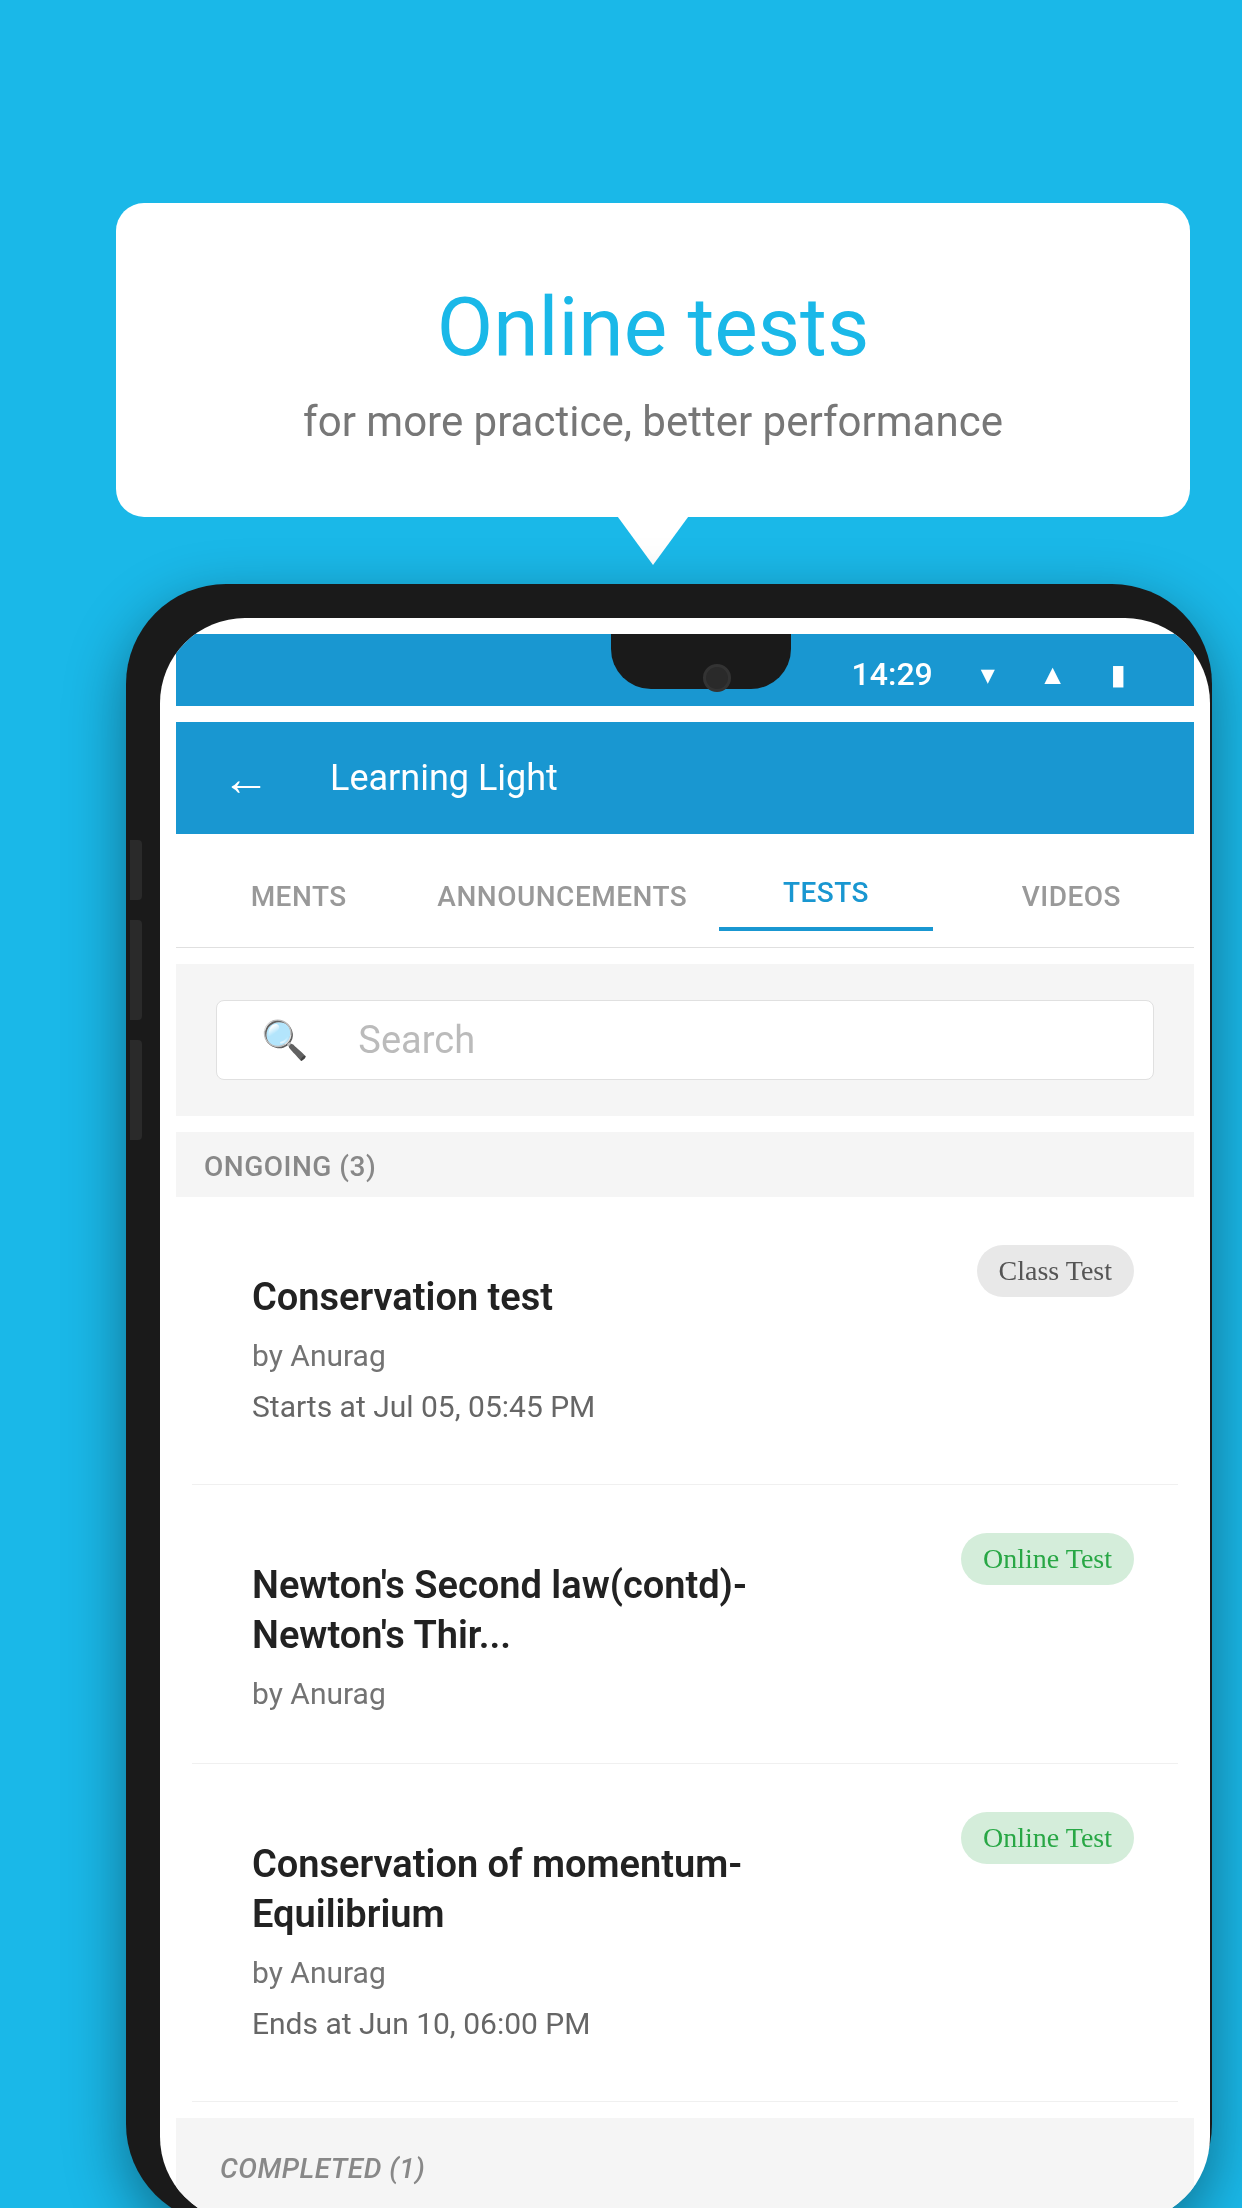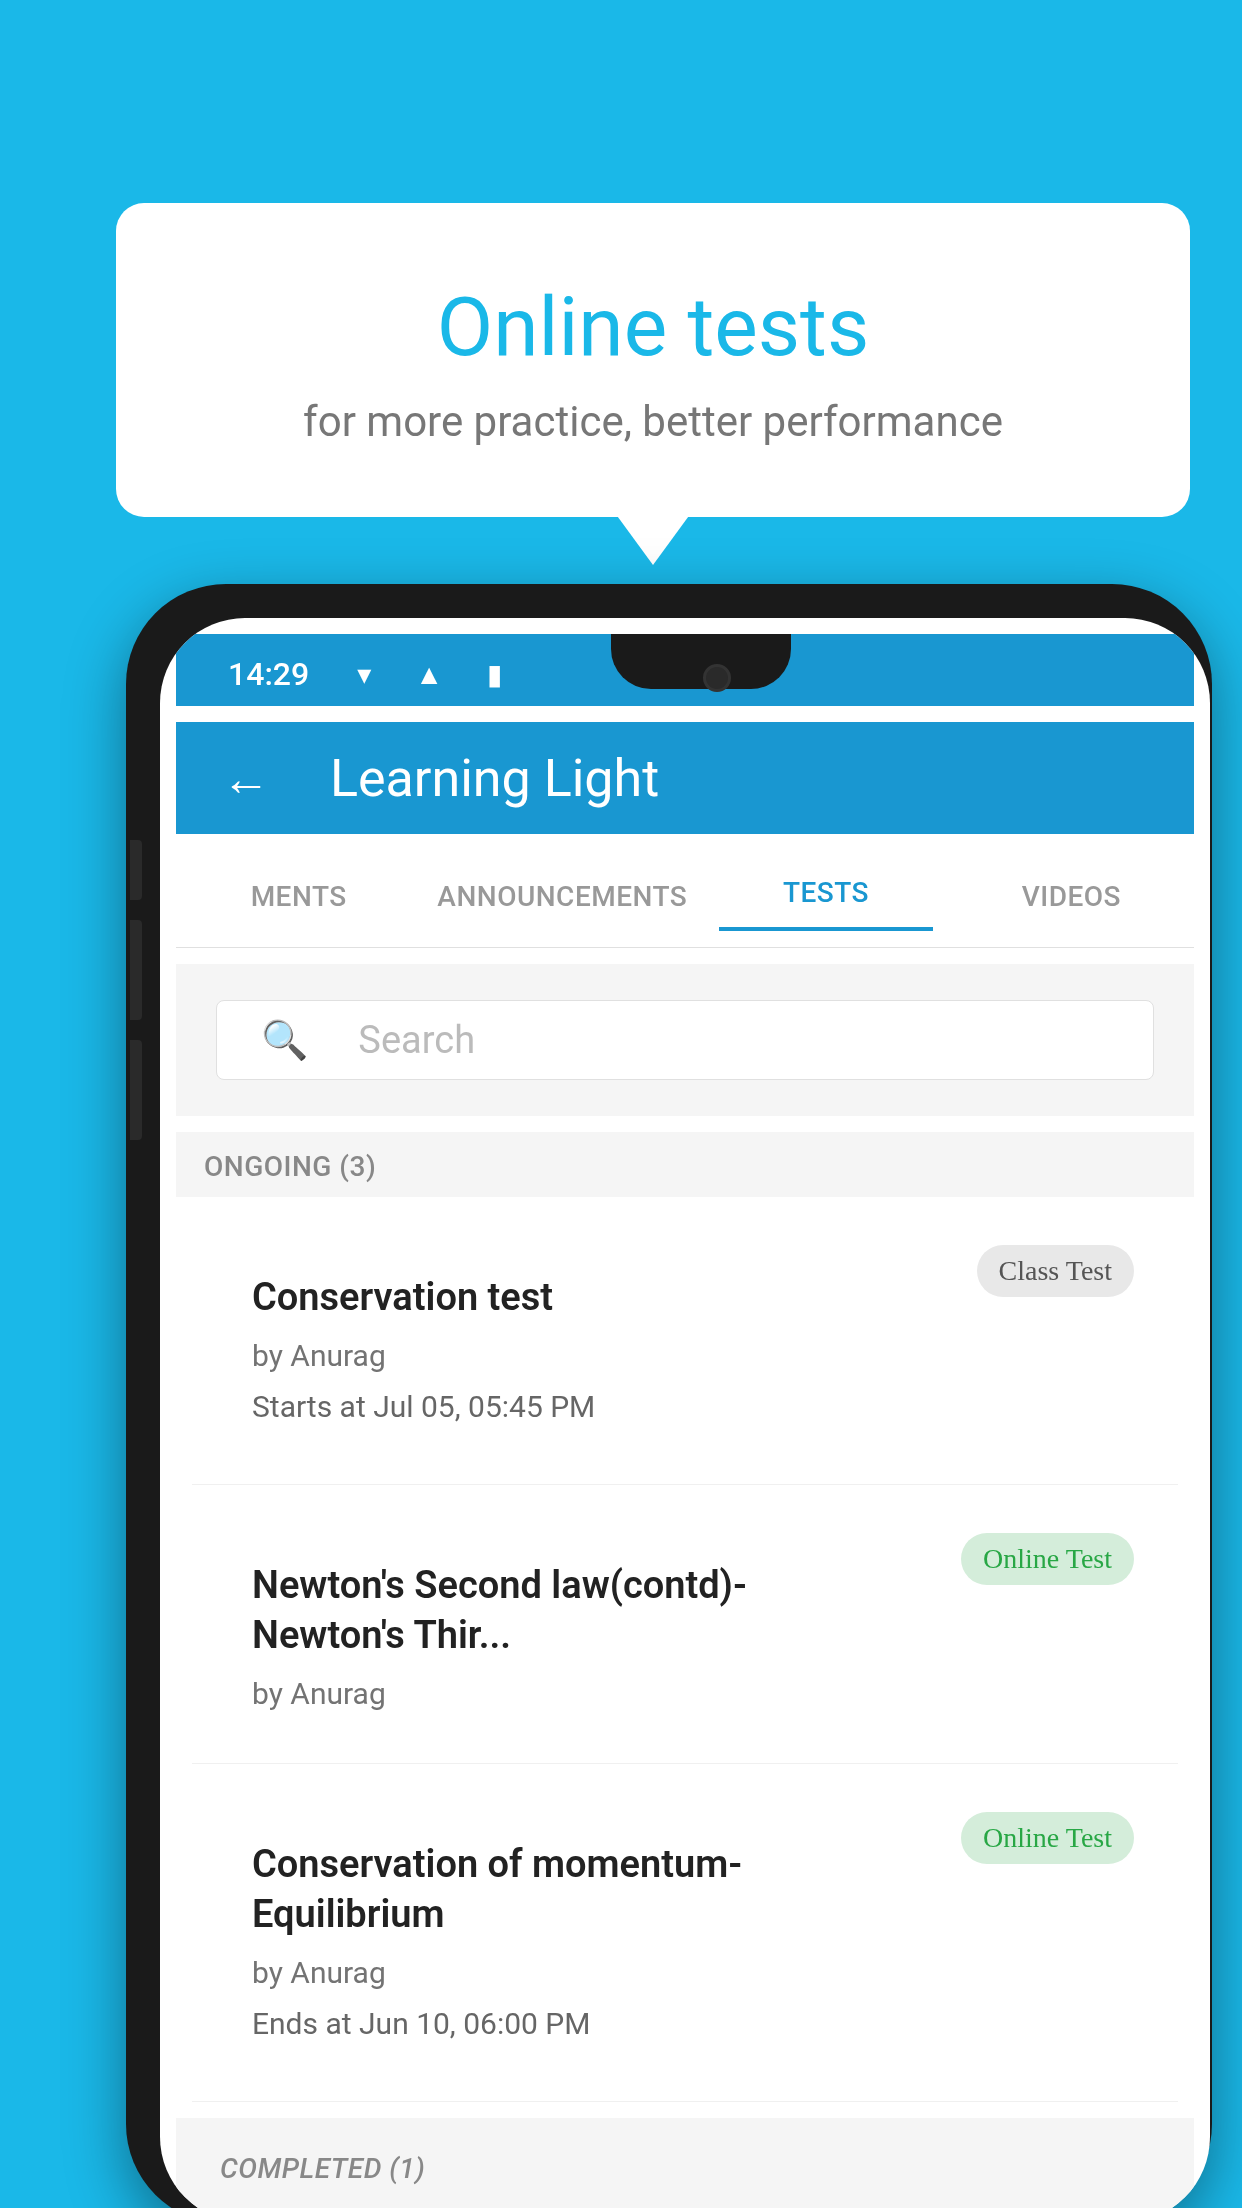--- a/index.html
+++ b/index.html
@@ -103,21 +103,21 @@
       border-radius: 50%;
       border: 3px solid #333;
     }
 
     
     .status-bar {
       height: 72px;
       background: #1997d1;
       display: flex;
       align-items: center;
-      justify-content: flex-start;
+      justify-content: flex-end;
       padding: 0 36px;
       padding-top: 8px;
     }
 
     .status-time {
       color: white;
       font-size: 32px;
       font-weight: 500;
     }
 
@@ -143,21 +143,21 @@
     }
 
     .back-arrow {
       color: white;
       font-size: 48px;
       cursor: pointer;
     }
 
     .app-title {
       color: white;
-      font-size: 52px;
+      font-size: 36px;
       font-weight: 400;
     }
 
     
     .tab-bar {
       height: 98px;
       background: white;
       display: flex;
       align-items: flex-end;
       border-bottom: 1px solid #e0e0e0;

